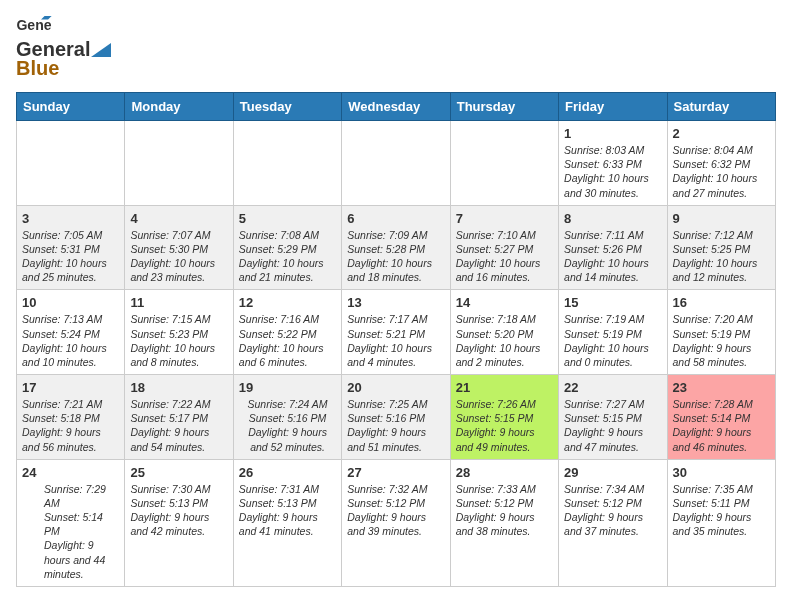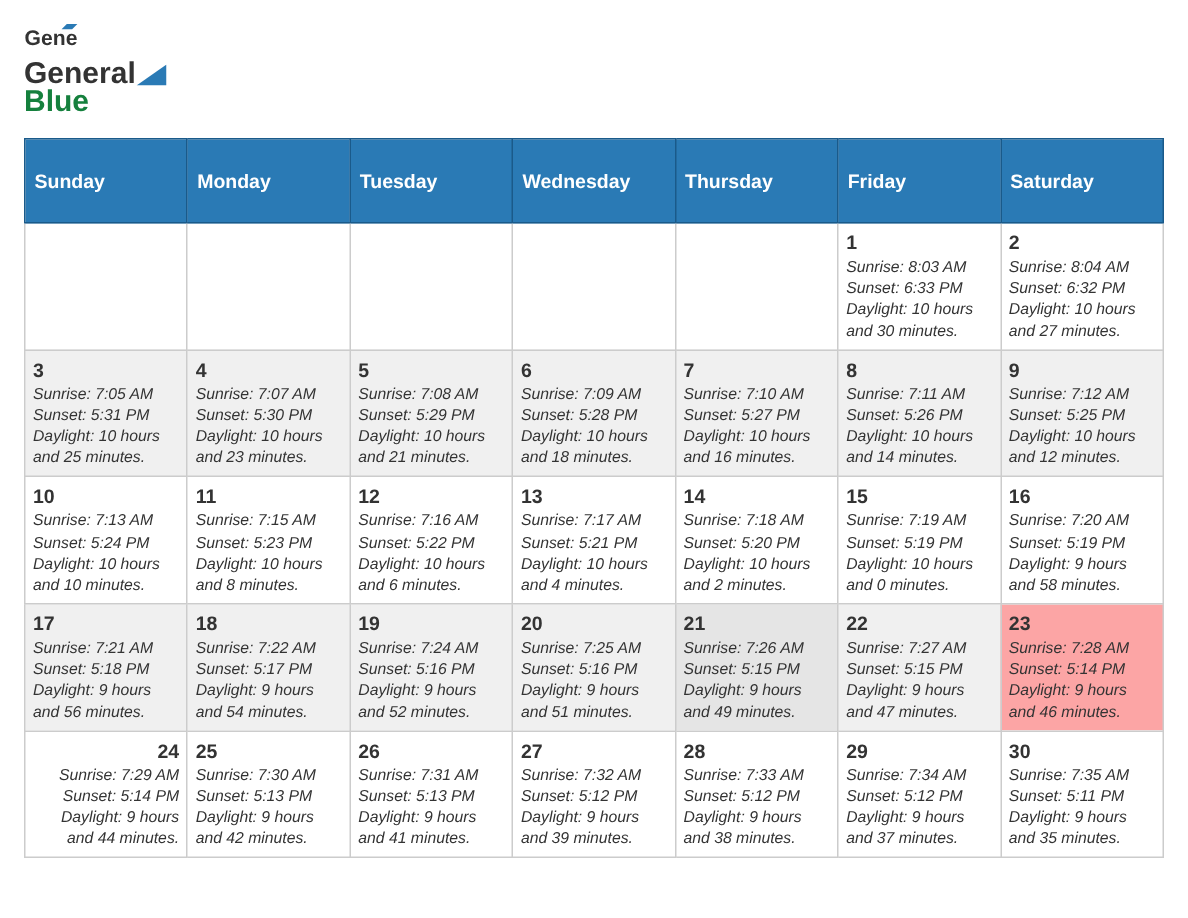--- a/index.html
+++ b/index.html
@@ -48,21 +48,21 @@
     .calendar {
       width: 100%;
       border-collapse: collapse;
       border: 1px solid #ccc;
     }
     .calendar th {
       background: #2a7ab5;
       color: #fff;
       font-size: 13px;
       font-weight: bold;
-      padding: 20px 6px;
+      padding: 6px 6px;
       text-align: left;
       border: 1px solid #1a5a8a;
     }
     .calendar td {
       vertical-align: top;
       border: 1px solid #ccc;
       padding: 5px 5px;
       width: 108px;
       min-height: 80px;
       font-size: 10.5px;
@@ -100,21 +100,21 @@
         <text x="0" y="16" font-family="Arial" font-size="16" font-weight="bold" fill="#333">General</text>
         <polygon points="28,4 36,4 40,0 32,0" fill="#2a7ab5"></polygon>
       </svg>
     </div>
     <div style="display:flex;align-items:center;">
       <span style="font-size:20px;font-weight:bold;color:#333;">General</span>
       <svg width="20" height="14" viewBox="0 0 20 14" style="margin-left:1px;">
         <polygon points="0,14 20,14 20,0" fill="#2a7ab5"></polygon>
       </svg>
     </div>
-    <span style="font-size:20px;font-weight:bold;color:#15803d;margin-top:-4px;">Blue</span>
+    <span style="font-size:20px;font-weight:bold;color:#a16207;margin-top:-4px;">Blue</span>
   </div>
   <div class="title-block">
     <div class="month-title"></div>
     <div class="location-title"></div>
   </div>
 </div>
 
 <table class="calendar">
   <thead>
     <tr>
@@ -243,53 +243,53 @@
 Daylight: 9 hours and 56 minutes.</div>
         </td>
         <td style="background: rgb(240, 240, 240);">
           <span class="day-num">18</span>
           <div class="cell-content" style="white-space: pre-line;">Sunrise: 7:22 AM
 Sunset: 5:17 PM
 Daylight: 9 hours and 54 minutes.</div>
         </td>
         <td style="background: rgb(240, 240, 240);">
           <span class="day-num">19</span>
-          <div class="cell-content" style="white-space: pre-line;">Sunrise: 7:24 AM
+          <div class="cell-content" style="white-space: pre-line; text-align: center;">Sunrise: 7:24 AM
 Sunset: 5:16 PM
 Daylight: 9 hours and 52 minutes.</div>
         </td>
         <td style="background: rgb(240, 240, 240);">
           <span class="day-num">20</span>
           <div class="cell-content" style="white-space: pre-line;">Sunrise: 7:25 AM
 Sunset: 5:16 PM
 Daylight: 9 hours and 51 minutes.</div>
         </td>
-        <td style="background: #e5e5e5;">
+        <td style="background: #bef264;">
           <span class="day-num">21</span>
           <div class="cell-content" style="white-space: pre-line;">Sunrise: 7:26 AM
 Sunset: 5:15 PM
 Daylight: 9 hours and 49 minutes.</div>
         </td>
         <td style="background: rgb(240, 240, 240);">
           <span class="day-num">22</span>
           <div class="cell-content" style="white-space: pre-line;">Sunrise: 7:27 AM
 Sunset: 5:15 PM
 Daylight: 9 hours and 47 minutes.</div>
         </td>
         <td style="background: #fca5a5;">
           <span class="day-num">23</span>
           <div class="cell-content" style="white-space: pre-line;">Sunrise: 7:28 AM
 Sunset: 5:14 PM
 Daylight: 9 hours and 46 minutes.</div>
         </td>
       </tr>
       <tr>
-        <td style="background: rgb(255, 255, 255); text-align: right;">
+        <td style="background: rgb(255, 255, 255);">
           <span class="day-num">24</span>
-          <div class="cell-content" style="white-space: pre-line;">Sunrise: 7:29 AM
+          <div class="cell-content" style="white-space: pre-line; margin-left: 22px;">Sunrise: 7:29 AM
 Sunset: 5:14 PM
 Daylight: 9 hours and 44 minutes.</div>
         </td>
         <td style="background: rgb(255, 255, 255);">
           <span class="day-num">25</span>
           <div class="cell-content" style="white-space: pre-line;">Sunrise: 7:30 AM
 Sunset: 5:13 PM
 Daylight: 9 hours and 42 minutes.</div>
         </td>
         <td style="background: rgb(255, 255, 255);">

